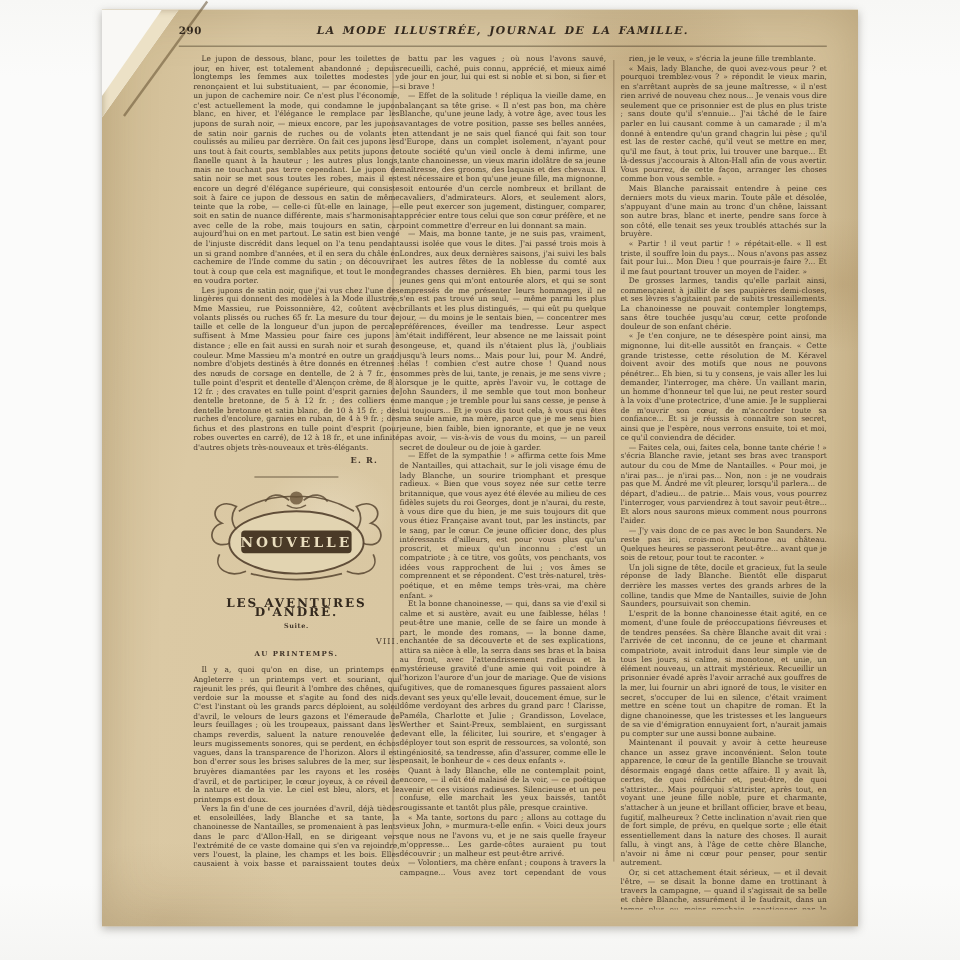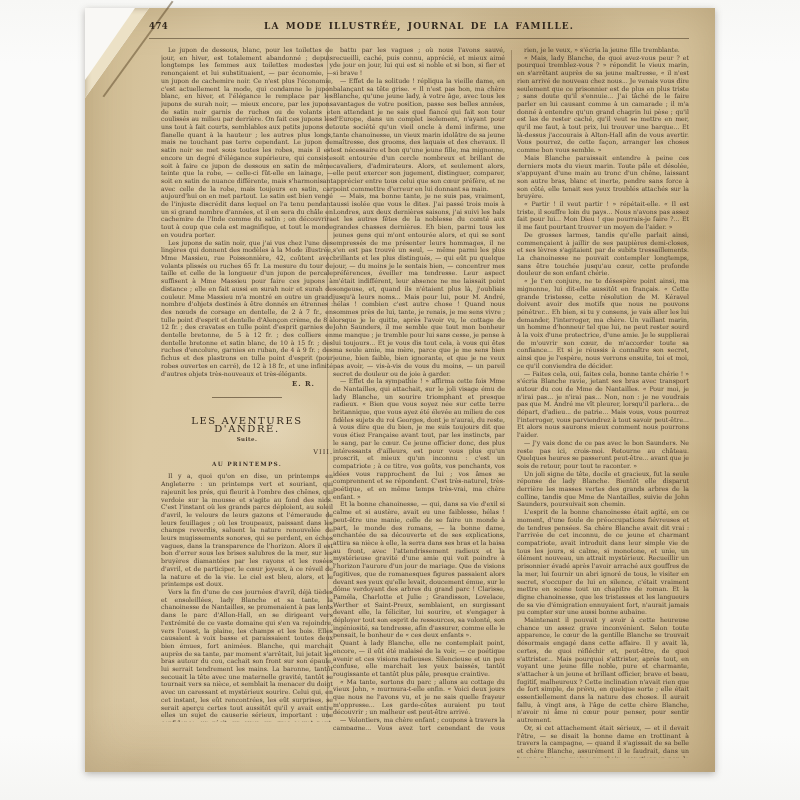--- a/index.html
+++ b/index.html
@@ -23,72 +23,92 @@
   
   .corner-fold{position:absolute;left:0;top:0;width:90px;height:110px;pointer-events:none;}
   .fold-white{position:absolute;left:0;top:0;width:90px;height:110px;background:#f9f8f5;
     clip-path:polygon(0 0,64px 0,0 90px);}
   .fold-back{position:absolute;left:0;top:0;width:90px;height:110px;background:#ece1c6;
     clip-path:polygon(64px 0,50px 0,0 72px,0 90px);box-shadow:inset 0 0 6px rgba(90,70,40,.4);}
   .fold-crease{position:absolute;left:-6px;top:40px;width:118px;height:2px;background:rgba(100,80,50,.55);
     transform:rotate(-54deg);}
   .pheader{position:absolute;left:64px;right:26px;top:13px;display:flex;align-items:baseline;color:#33291e;}
   .pnum{width:40px;font-weight:bold;font-size:8.5px;letter-spacing:.5px;}
-  .ptitle{flex:1;text-align:center;font-weight:bold;font-size:9px;letter-spacing:1.1px;word-spacing:2px;}
+  .ptitle{flex:1;text-align:center;font-weight:bold;font-size:9px;letter-spacing:1.1px;word-spacing:2px;font-style:italic;}
   .pnum-sp{width:40px;}
   .hrule{position:absolute;left:64px;right:26px;top:30px;height:1px;background:rgba(70,54,34,.55);}
   .colrule{position:absolute;top:42px;width:1px;height:668px;background:rgba(92,72,46,.38);}
   .cr1{left:242px;} .cr2{left:426px;}
   .col{
     position:absolute;top:38px;width:172px;overflow:hidden;
     color:#42362a;font-size:6.2px;line-height:7.7px;text-align:justify;
     text-rendering:optimizeLegibility;hyphens:auto;-webkit-hyphens:auto;
   }
   .col1{left:76px;height:676px;}
   .col2{left:248px;height:684px;}
   .col3{left:432px;height:712px;}
   .para{margin:0;text-indent:7px;}
   .sig{text-align:right;font-weight:bold;font-size:6.8px;padding:4px 18px 0 0;letter-spacing:1px;}
   .sep{width:70px;height:1px;background:rgba(70,54,34,.6);margin:8px auto 6px auto;}
   .banner{width:168px;margin:2px auto 0 auto;}
-  .stitle{text-align:center;font-weight:normal;font-size:10px;letter-spacing:1.6px;color:#33291e;margin-top:19px;}
+  .stitle{text-align:center;font-weight:bold;font-size:10px;letter-spacing:1.6px;color:#33291e;margin-top:7px;}
   .ssub{text-align:center;font-weight:bold;font-size:5.4px;margin-top:4px;letter-spacing:.5px;}
   .schap{text-align:right;font-size:6.6px;margin-top:5px;letter-spacing:1px;}
   .schapt{text-align:center;font-size:5.8px;font-weight:bold;letter-spacing:1.2px;margin:4px 0 4px 0;}
 </style>
 </head>
 <body>
 
 <div class="photo">
   <div class="page">
 
     <div class="corner-fold">
       <div class="fold-white"></div>
       <div class="fold-back"></div>
       <div class="fold-crease"></div>
     </div>
 
     <div class="pheader">
-      <span class="pnum">474</span>
+      <span class="pnum">290</span>
       <span class="ptitle">LA MODE ILLUSTRÉE, JOURNAL DE LA FAMILLE.</span>
       <span class="pnum-sp"></span>
     </div>
     <div class="hrule"></div>
 
     <div class="colrule cr1"></div>
     <div class="colrule cr2"></div>
 
     <div class="col col1">
       <div>
           <p class="para" lang="fr">Le jupon de dessous, blanc, pour les toilettes de jour, en hiver, est totalement abandonné ; depuis longtemps les femmes aux toilettes modestes y renonçaient et lui substituaient, — par économie, — un jupon de cachemire noir. Ce n'est plus l'économie, c'est actuellement la mode, qui condamne le jupon blanc, en hiver, et l'élégance le remplace par les jupons de surah noir, — mieux encore, par les jupons de satin noir garnis de ruches ou de volants et coulissés au milieu par derrière. On fait ces jupons les uns tout à fait courts, semblables aux petits jupons de flanelle quant à la hauteur ; les autres plus longs, mais ne touchant pas terre cependant. Le jupon de satin noir se met sous toutes les robes, mais il est encore un degré d'élégance supérieure, qui consiste soit à faire ce jupon de dessous en satin de même teinte que la robe, — celle-ci fût-elle en lainage, — soit en satin de nuance différente, mais s'harmonisant avec celle de la robe, mais toujours en satin, car aujourd'hui on en met partout. Le satin est bien vengé de l'injuste discrédit dans lequel on l'a tenu pendant un si grand nombre d'années, et il en sera du châle en cachemire de l'Inde comme du satin ; on découvrira tout à coup que cela est magnifique, et tout le monde en voudra porter.</p>
           <p class="para" lang="fr">Les jupons de satin noir, que j'ai vus chez l'une des lingères qui donnent des modèles à la Mode illustrée, Mme Massieu, rue Poissonnière, 42, coûtent avec volants plissés ou ruches 65 fr. La mesure du tour de taille et celle de la longueur d'un jupon de percale suffisent à Mme Massieu pour faire ces jupons à distance ; elle en fait aussi en surah noir et surah de couleur. Mme Massieu m'a montré en outre un grand nombre d'objets destinés à être donnés en étrennes : des nœuds de corsage en dentelle, de 2 à 7 fr., en tulle point d'esprit et dentelle d'Alençon crème, de 8 à 12 fr. ; des cravates en tulle point d'esprit garnies de dentelle bretonne, de 5 à 12 fr. ; des colliers en dentelle bretonne et satin blanc, de 10 à 15 fr. ; des ruches d'encolure, garnies en ruban, de 4 à 9 fr. ; des fichus et des plastrons en tulle point d'esprit (pour robes ouvertes en carré), de 12 à 18 fr., et une infinité d'autres objets très-nouveaux et très-élégants.</p>
         </div>
       <div class="sig">E. R.</div>
       <div class="sep"></div>
 
+      <div class="banner">
+        <svg width="168" height="86" viewBox="0 0 168 86" xmlns="http://www.w3.org/2000/svg">
+          <g stroke="#584631" fill="none" stroke-width="1.4" opacity="0.85">
+            <path d="M30,48 C12,56 8,36 22,32 C10,26 18,10 34,18 C28,26 30,36 38,40"></path>
+            <path d="M138,48 C156,56 160,36 146,32 C158,26 150,10 134,18 C140,26 138,36 130,40"></path>
+            <path d="M20,58 C14,70 28,78 42,72"></path>
+            <path d="M148,58 C154,70 140,78 126,72"></path>
+            <path d="M46,74 Q84,84 122,74"></path>
+            <path d="M36,22 Q60,8 84,10 Q108,8 132,22"></path>
+          </g>
+          <g>
+            <circle cx="84" cy="11" r="5.5" fill="#6a5539" opacity="0.8"></circle>
+            <path d="M78,13 C70,6 62,8 58,14 M90,13 C98,6 106,8 110,14" stroke="#584631" fill="none" stroke-width="1.4" opacity="0.8"></path>
+            <path d="M76,17 Q84,22 92,17" stroke="#584631" fill="none" stroke-width="1.2" opacity="0.8"></path>
+          </g>
+          <ellipse cx="84" cy="48" rx="56" ry="26" fill="#e3d5b2" stroke="#5a4733" stroke-width="1.6" opacity="0.95"></ellipse>
+          <rect x="38" y="38" width="92" height="19" rx="3" fill="#4a3a27"></rect>
+          <text x="84" y="52" text-anchor="middle" font-size="11.5" font-weight="bold" letter-spacing="2.5" fill="#e9ddbd" font-family="DejaVu Serif, Liberation Serif, serif">NOUVELLE</text>
+        </svg>
+      </div>
 
       <div class="stitle">LES AVENTURES D'ANDRÉ.</div>
       <div class="ssub">Suite.</div>
       <div class="schap">VIII.</div>
       <div class="schapt">AU PRINTEMPS.</div>
       <div>
           <p class="para" lang="fr">Il y a, quoi qu'on en dise, un printemps en Angleterre : un printemps vert et souriant, qui rajeunit les prés, qui fleurit à l'ombre des chênes, qui verdoie sur la mousse et s'agite au fond des nids. C'est l'instant où les grands parcs déploient, au soleil d'avril, le velours de leurs gazons et l'émeraude de leurs feuillages ; où les troupeaux, paissant dans les champs reverdis, saluent la nature renouvelée de leurs mugissements sonores, qui se perdent, en échos vagues, dans la transparence de l'horizon. Alors il est bon d'errer sous les brises salubres de la mer, sur les bruyères diamantées par les rayons et les rosées d'avril, et de participer, le cœur joyeux, à ce réveil de la nature et de la vie. Le ciel est bleu, alors, et le printemps est doux.</p>
           <p class="para" lang="fr">Vers la fin d'une de ces journées d'avril, déjà tièdes et ensoleillées, lady Blanche et sa tante, la chanoinesse de Nantailles, se promenaient à pas lents dans le parc d'Allon-Hall, en se dirigeant vers l'extrémité de ce vaste domaine qui s'en va rejoindre, vers l'ouest, la plaine, les champs et les bois. Elles causaient à voix basse et paraissaient toutes deux bien émues, fort animées. Blanche, qui marchait auprès de sa tante, par moment s'arrêtait, lui jetait les bras autour du cou, cachait son front sur son épaule, lui serrait tendrement les mains. La baronne, tantôt secouait la tête avec une maternelle gravité, tantôt se tournait vers sa nièce, et semblait la menacer du doigt avec un caressant et mystérieux sourire. Celui qui, en cet instant, les eût rencontrées, les eût surprises, se serait aperçu certes tout aussitôt qu'il y avait entre elles un sujet de causerie sérieux, important : une confidence, un récit, un aveu, un gros secret peut-être.</p>
         </div>
     </div>

